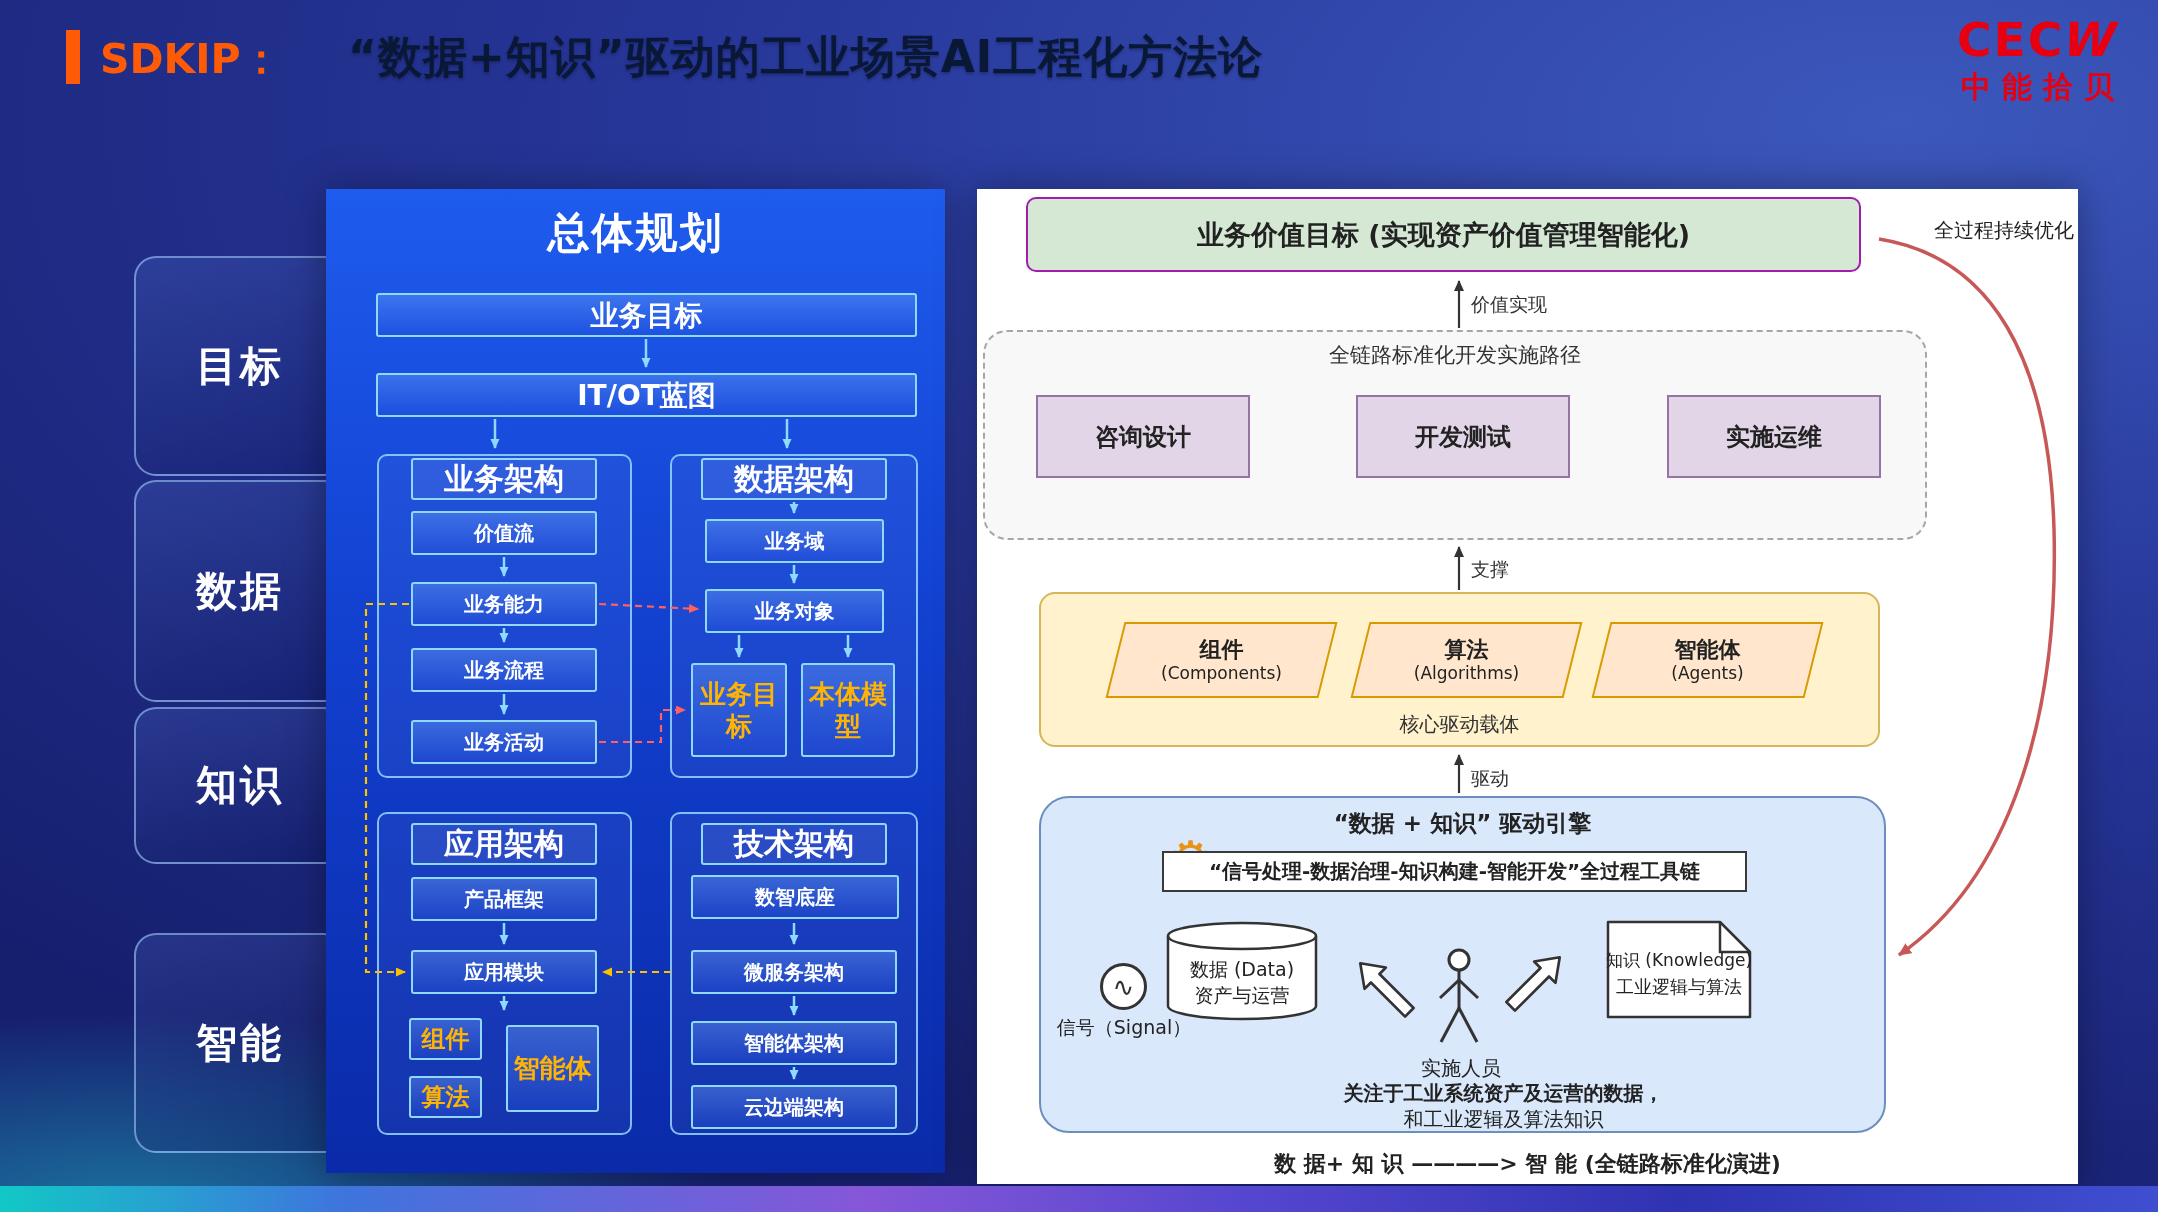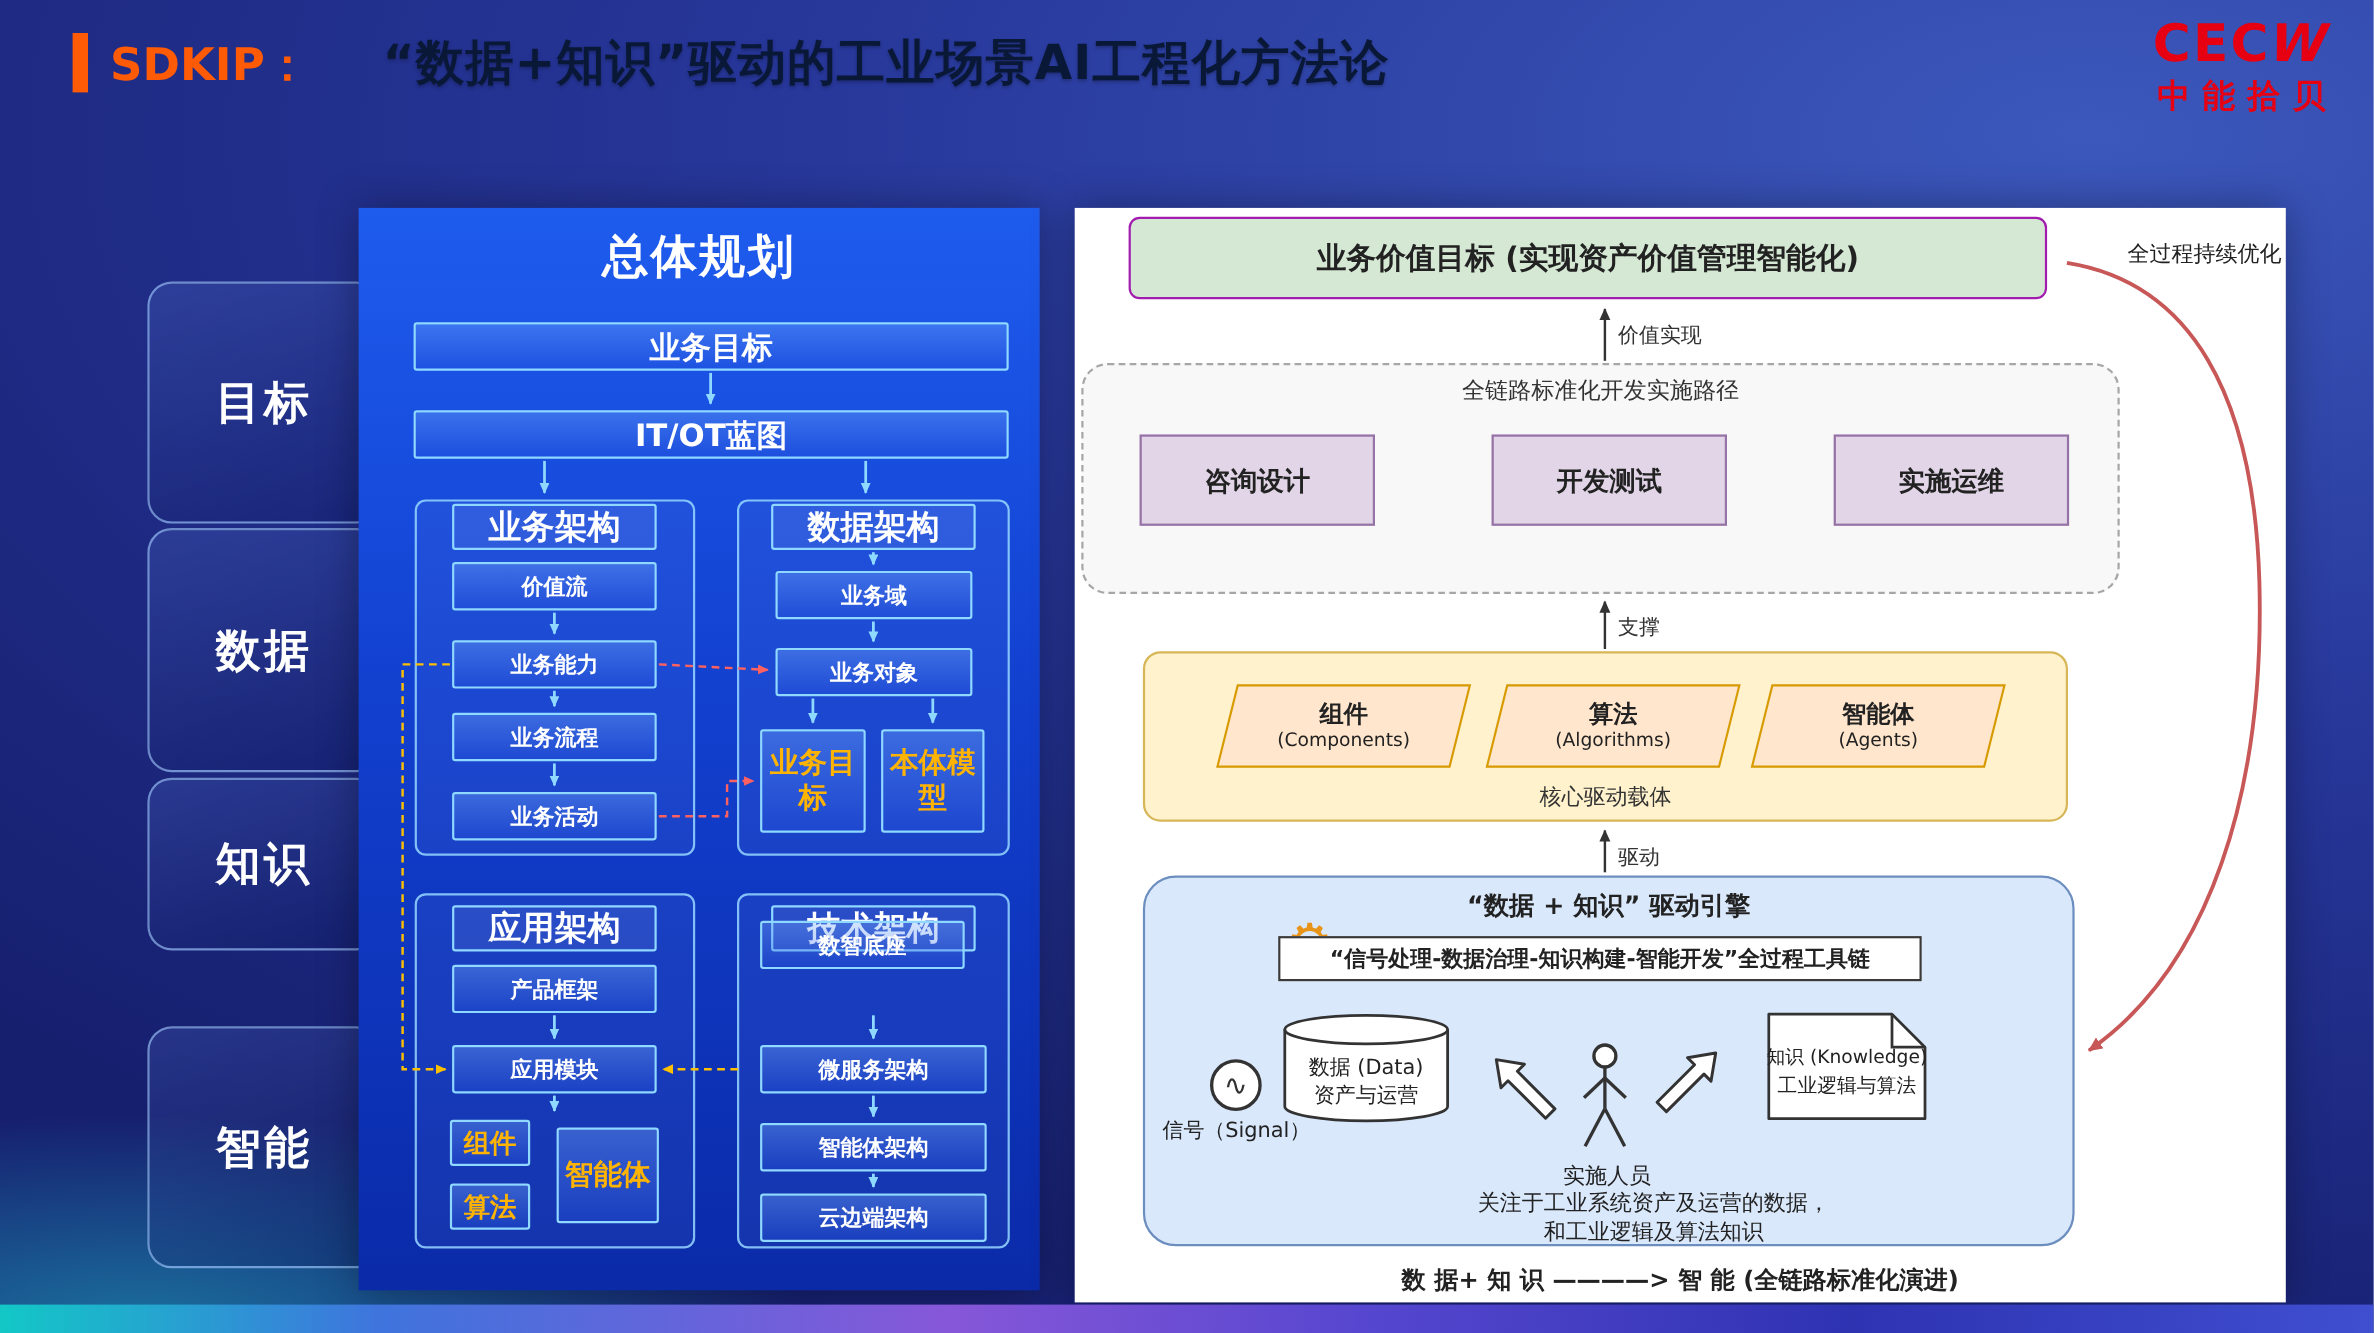--- a/index.html
+++ b/index.html
@@ -108,21 +108,21 @@
     <div class="sect" style="left:51px;top:623px;width:255px;height:323px;"></div>
     <div class="sect-title" style="left:85px;top:634px;width:186px;">应用架构</div>
     <div class="pbox item" style="left:85px;top:688px;width:186px;">产品框架</div>
     <div class="pbox item" style="left:85px;top:761px;width:186px;">应用模块</div>
     <div class="pbox orange" style="left:83px;top:829px;width:73px;height:42px;font-size:24px;">组件</div>
     <div class="pbox orange" style="left:83px;top:887px;width:73px;height:42px;font-size:24px;">算法</div>
     <div class="pbox orange" style="left:180px;top:836px;width:93px;height:87px;font-size:26px;">智能体</div>
 
     <div class="sect" style="left:344px;top:623px;width:248px;height:323px;"></div>
     <div class="sect-title" style="left:375px;top:634px;width:186px;">技术架构</div>
-    <div class="pbox item" style="left:365px;top:648px;width:186px;">数智底座</div>
+    <div class="pbox item" style="left:365px;top:686px;width:208px;">数智底座</div>
     <div class="pbox item" style="left:365px;top:761px;width:206px;">微服务架构</div>
     <div class="pbox item" style="left:365px;top:832px;width:206px;">智能体架构</div>
     <div class="pbox item" style="left:365px;top:896px;width:206px;">云边端架构</div>
 
     <svg class="overlay" viewBox="0 0 619 984">
       <defs>
         <marker id="mC" markerUnits="userSpaceOnUse" markerWidth="12" markerHeight="10" refX="9" refY="4.5" orient="auto">
             <path d="M0,0 L10,4.5 L0,9 Z" fill="#8fd8ff"></path>
           </marker>
         <marker id="mR" markerUnits="userSpaceOnUse" markerWidth="12" markerHeight="10" refX="9" refY="4.5" orient="auto">
@@ -228,21 +228,21 @@
       <div class="doc">
         <svg viewBox="0 0 148 101">
           <path d="M3,3 L115,3 L145,33 L145,98 L3,98 Z" fill="#fff" stroke="#333" stroke-width="2.5" stroke-linejoin="round"></path>
           <path d="M115,3 L115,33 L145,33" fill="none" stroke="#333" stroke-width="2.5"></path>
         </svg>
         <div class="doc-line" style="top:30px;">知识 (Knowledge)</div>
         <div class="doc-line" style="top:56px;font-size:18px;">工业逻辑与算法</div>
       </div>
 
       <div class="small-label" style="left:345px;top:257px;width:150px;font-size:20px;">实施人员</div>
-      <div class="engine-desc" style="top:282px;">关注于工业系统资产及运营的数据，</div>
+      <div class="engine-desc" style="top:282px;font-weight:bold;">关注于工业系统资产及运营的数据，</div>
       <div class="engine-desc" style="top:308px;">和工业逻辑及算法知识</div>
     </div>
 
     <div class="bottom-caption">数 据+ 知 识 ————&gt; 智 能 (全链路标准化演进)</div>
     <div class="optimize-label">全过程持续优化</div>
 
     <svg class="overlay" viewBox="0 0 1101 995">
       <defs>
         <marker id="mB" markerUnits="userSpaceOnUse" markerWidth="14" markerHeight="12" refX="10" refY="5" orient="auto">
             <path d="M0,0 L11,5 L0,10 Z" fill="#333"></path>

